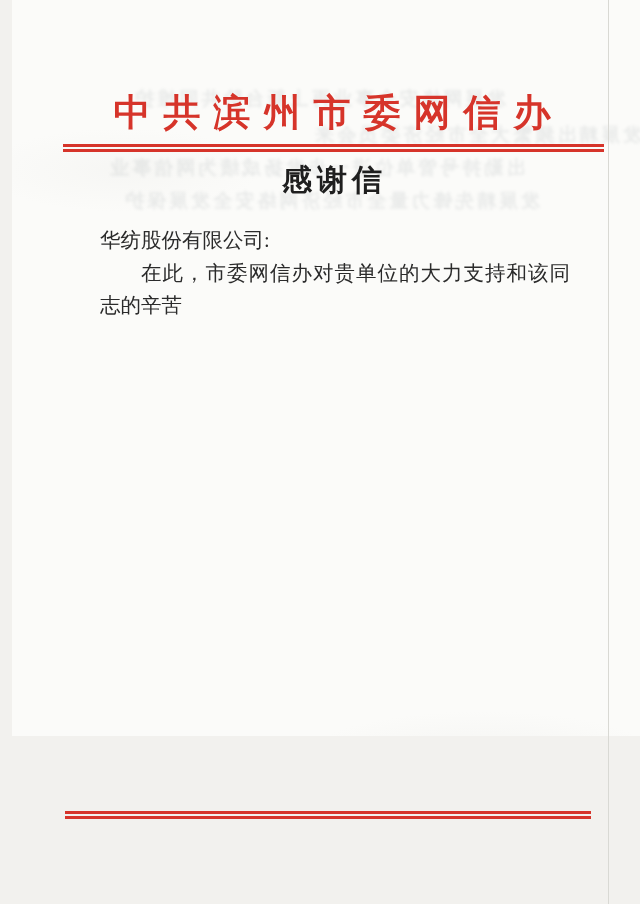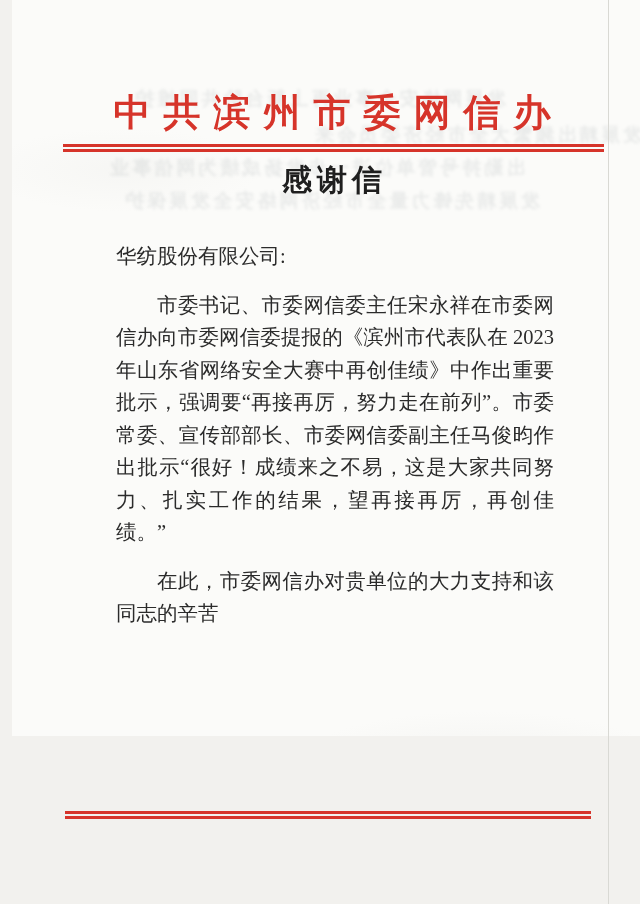--- a/index.html
+++ b/index.html
@@ -81,21 +81,21 @@
     position: absolute;
     left: 88px; top: 224px;
     width: 470px;
     font-size: 20.5px;
     line-height: 32.5px;
     color: #2b2b2b;
     text-align: justify;
     text-justify: inter-character;
   }
   .letter-body p {
-    margin: 16px;
+    margin: 0;
     text-indent: 2em;
   }
   .letter-body .salutation {
     text-indent: 0;
   }
 </style>
 </head>
 <body>
 
 <div class="paper">
@@ -107,21 +107,20 @@
 
   <div class="letterhead" style="color: rgb(214, 52, 42);">中共滨州市委网信办</div>
 
   <div class="rule rule-top-1" style="background: rgb(214, 52, 42);"></div>
   <div class="rule rule-top-2" style="background: rgb(214, 52, 42);"></div>
 
   <div class="letter-title">感谢信</div>
 
   <div class="letter-body">
     <p class="salutation">华纺股份有限公司:</p>
-    <p>市委书记、市委网信委主任宋永祥在市委网信办向市委网信委提报的《滨州市代表队在 2023 年山东省网络安全大赛中再创佳绩》中作出重要批示，强调要“再接再厉，努力走在前列”。市委常委、宣传部部长、市委网信委副主任马俊昀作出批示“很好！成绩来之不易，这是大家共同努力、扎实工作的结果，望再接再厉，再创佳绩。”</p>
     <p>在此，市委网信办对贵单位的大力支持和该同志的辛苦</p>
   </div>
 
   <div class="rule rule-bottom-1" style="background: rgb(214, 52, 42);"></div>
   <div class="rule rule-bottom-2" style="background: rgb(214, 52, 42);"></div>
 
   <div class="scan-edge-line"></div>
 
 </div>
 

